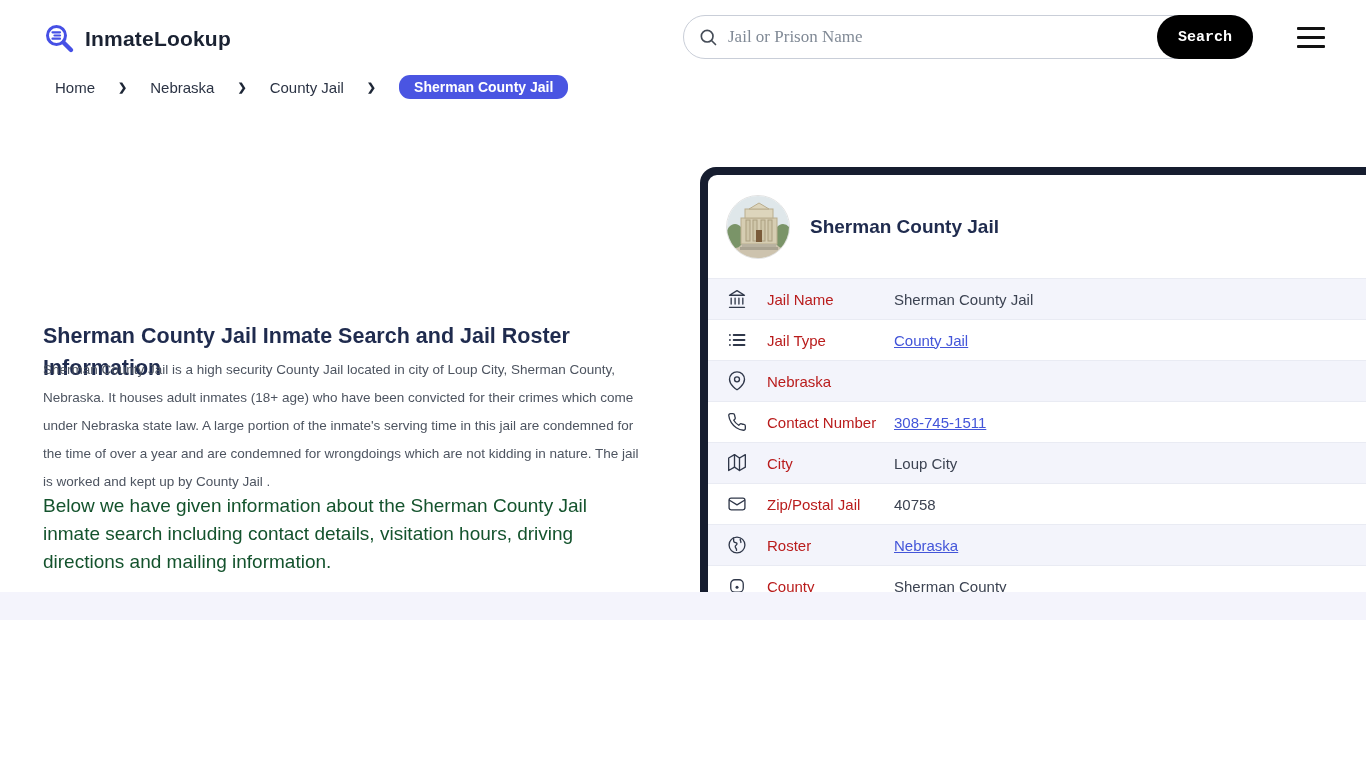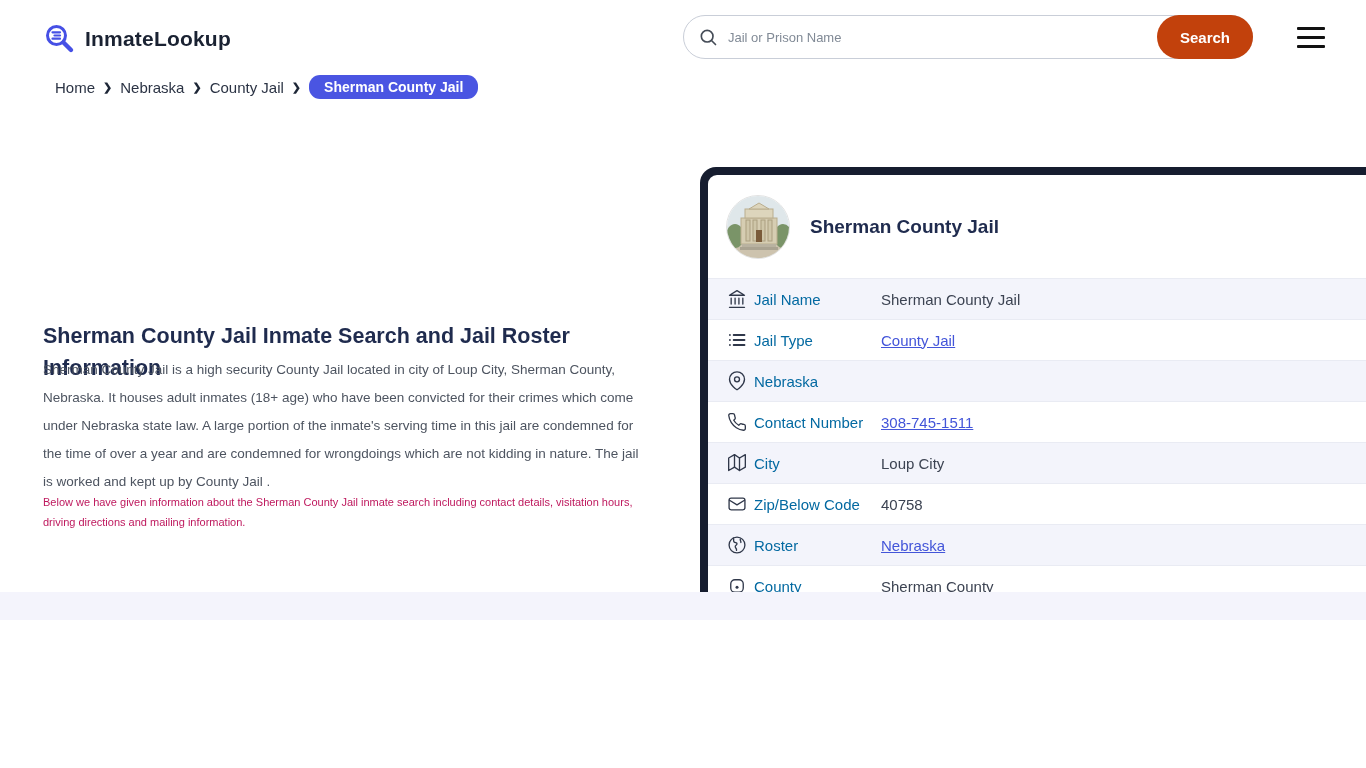--- a/index.html
+++ b/index.html
@@ -8,58 +8,58 @@
 
   
   .logo { position:absolute; left:43px; top:22px; display:flex; align-items:center; gap:8px; }
   .logo-text { font-size:21px; font-weight:bold; color:#1a2232; letter-spacing:.2px; }
 
   .searchbar { position:absolute; left:683px; top:15px; width:570px; height:44px;
     border:1px solid #c9ced8; border-radius:24px; background:#ffffff;
     display:flex; align-items:center; }
   .searchbar .s-icon { margin-left:14px; display:flex; }
   .searchbar input { flex:1; border:none; outline:none; background:transparent;
-    font-size:13px; color:#30384a; padding:0 10px; font-family:Liberation Sans, sans-serif; }
+    font-size:17px; color:#30384a; padding:0 10px; font-family:Liberation Serif, serif; }
   .searchbar input::placeholder { color:#818a96; }
   .search-btn { position:absolute; right:-1px; top:-1px; height:44px; width:96px;
-    background:#c2410c; color:#ffffff; border:none; border-radius:24px;
-    font-size:15px; font-weight:bold; cursor:pointer; font-family:Liberation Sans, sans-serif; }
+    background:#000000; color:#ffffff; border:none; border-radius:24px;
+    font-size:15px; font-weight:bold; cursor:pointer; font-family:Liberation Mono, monospace; }
 
   .hamburger { position:absolute; left:1297px; top:27px; width:28px; cursor:pointer; }
   .hamburger div { height:3px; background:#111111; margin-bottom:6px; border-radius:1px; }
 
   
-  .breadcrumb { position:absolute; left:55px; top:75px; display:flex; align-items:center; gap:8px; }
+  .breadcrumb { position:absolute; left:55px; top:75px; display:flex; align-items:center; gap:23px; }
   .crumb { font-size:15px; color:#2b3344; cursor:pointer; }
   .crumb-sep { font-size:11px; font-weight:bold; color:#1d2636; }
   .crumb-badge { background:#4a55e2; color:#ffffff; font-size:14px; font-weight:bold;
     padding:4px 15px; border-radius:11px; cursor:default; }
 
   
   .article-title { position:absolute; left:43px; top:278px; width:590px;
     font-size:21.5px; line-height:32px; font-weight:bold; color:#1f2b4e;margin-top:42px; }
   .article-p1 { position:absolute; left:43px; top:356px; width:600px;
     font-size:13.5px; line-height:28px; color:#4d5460; }
   .article-p2 { position:absolute; left:43px; top:492px; width:600px;
-    font-size:11px; line-height:20px; color:#be185d; }
+    font-size:19px; line-height:28px; color:#14532d; }
 
   
   .card { position:absolute; left:700px; top:167px; width:700px; height:486px;
     background:#161d2f; border-radius:16px; padding:8px; }
   .card-inner { background:#ffffff; border-radius:9px; width:100%; height:100%; overflow:hidden; }
   .card-head { height:103px; display:flex; align-items:center; padding-left:18px; }
   .avatar { width:64px; height:64px; border-radius:50%; overflow:hidden; flex:0 0 64px;
     border:1px solid #e2e2e2; }
   .card-title { margin-left:20px; font-size:19px; font-weight:bold; color:#1f2b4e; }
 
   .row { height:41px; display:flex; align-items:center; padding-left:19px;
     border-top:1px solid #e9ebf3; }
   .row.alt { background:#f3f4fb; }
   .row .r-icon { width:20px; height:20px; flex:0 0 20px; display:flex; }
-  .row .r-label { margin-left:7px; width:127px; font-size:15px; color:#0369a1; }
+  .row .r-label { margin-left:20px; width:127px; font-size:15px; color:#b91c1c; }
   .row .r-value { font-size:15px; color:#3c4352; white-space:nowrap; }
   .row a.r-value { color:#4355d9; text-decoration:underline; cursor:pointer; }
 
   
   .footer-strip { position:absolute; left:0; bottom:0; width:1366px; height:28px; background:#f4f4fc; }
 
   svg.ic { stroke:#30384a; fill:none; stroke-width:1.6; stroke-linecap:round; stroke-linejoin:round; }
 </style>
 </head>
 <body>
@@ -185,21 +185,21 @@
         <span class="r-value">Loup City</span>
       </div>
 
       <div class="row">
         <span class="r-icon">
           <svg class="ic" viewBox="0 0 24 24" width="20" height="20">
               <rect x="2.5" y="5" width="19" height="14" rx="2.5"></rect>
               <path d="M3 7.5l9 5.5 9-5.5"></path>
             </svg>
         </span>
-        <span class="r-label">Zip/Below Code</span>
+        <span class="r-label">Zip/Postal Jail</span>
         <span class="r-value">40758</span>
       </div>
 
       <div class="row alt">
         <span class="r-icon">
           <svg class="ic" viewBox="0 0 24 24" width="20" height="20">
               <circle cx="12" cy="12" r="9.5"></circle>
               <path d="M7.5 3.5c1.6 1.8-.6 3.2 1 4.8 1.3 1.3 3.5.2 3.5 2.2s-2.6 1.7-2.1 3.8c.4 1.8 2 2 1.5 4.2"></path>
               <path d="M16 5c-.8 1.6 1.2 2.4.6 4"></path>
             </svg>

